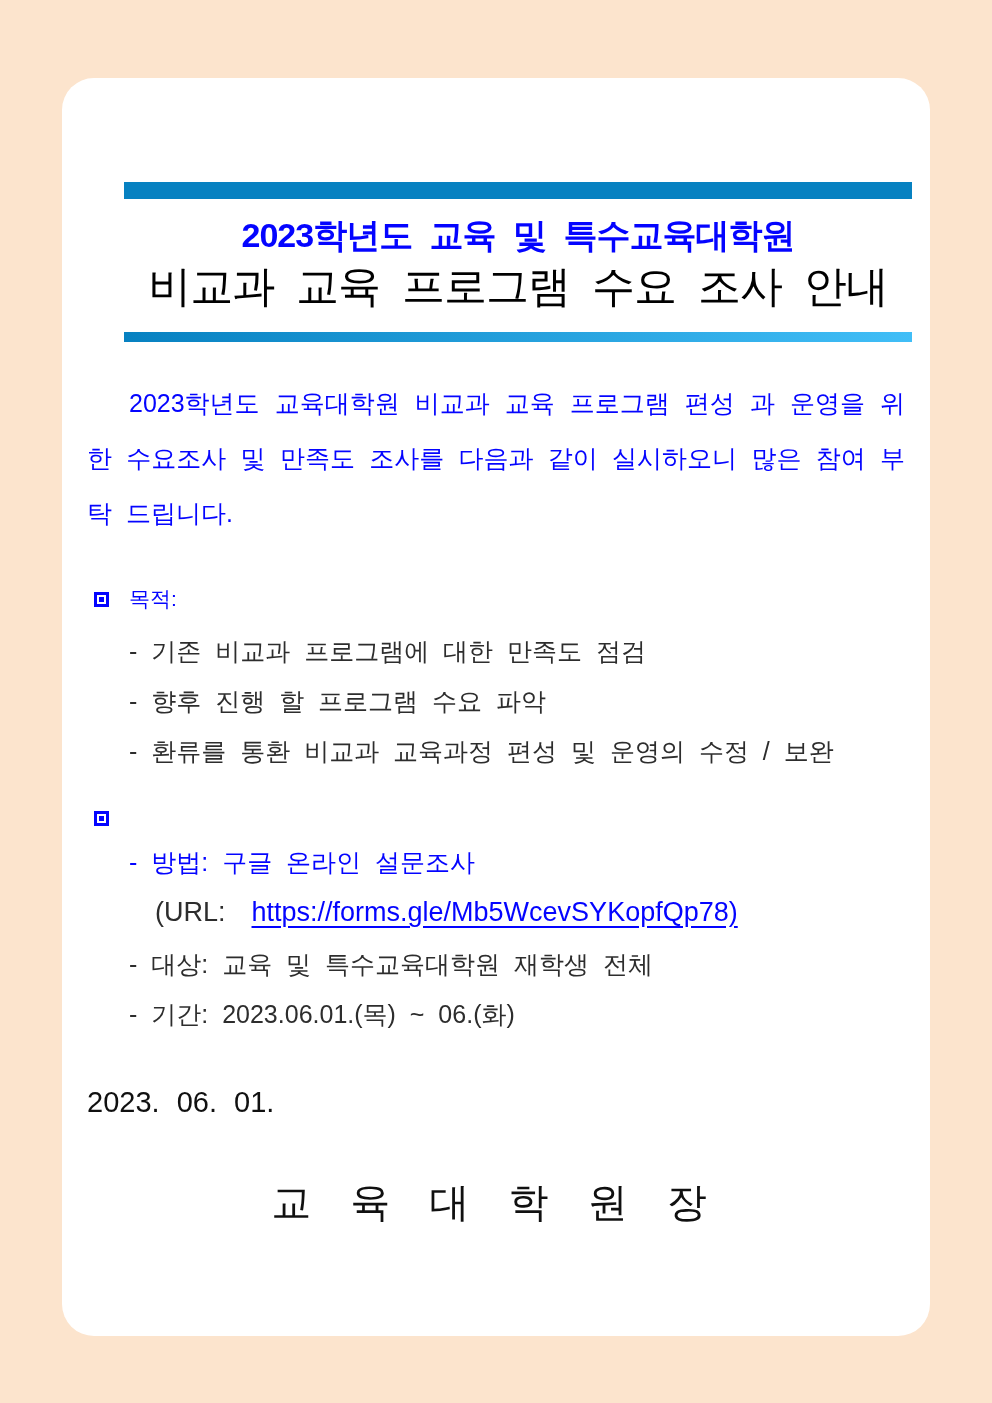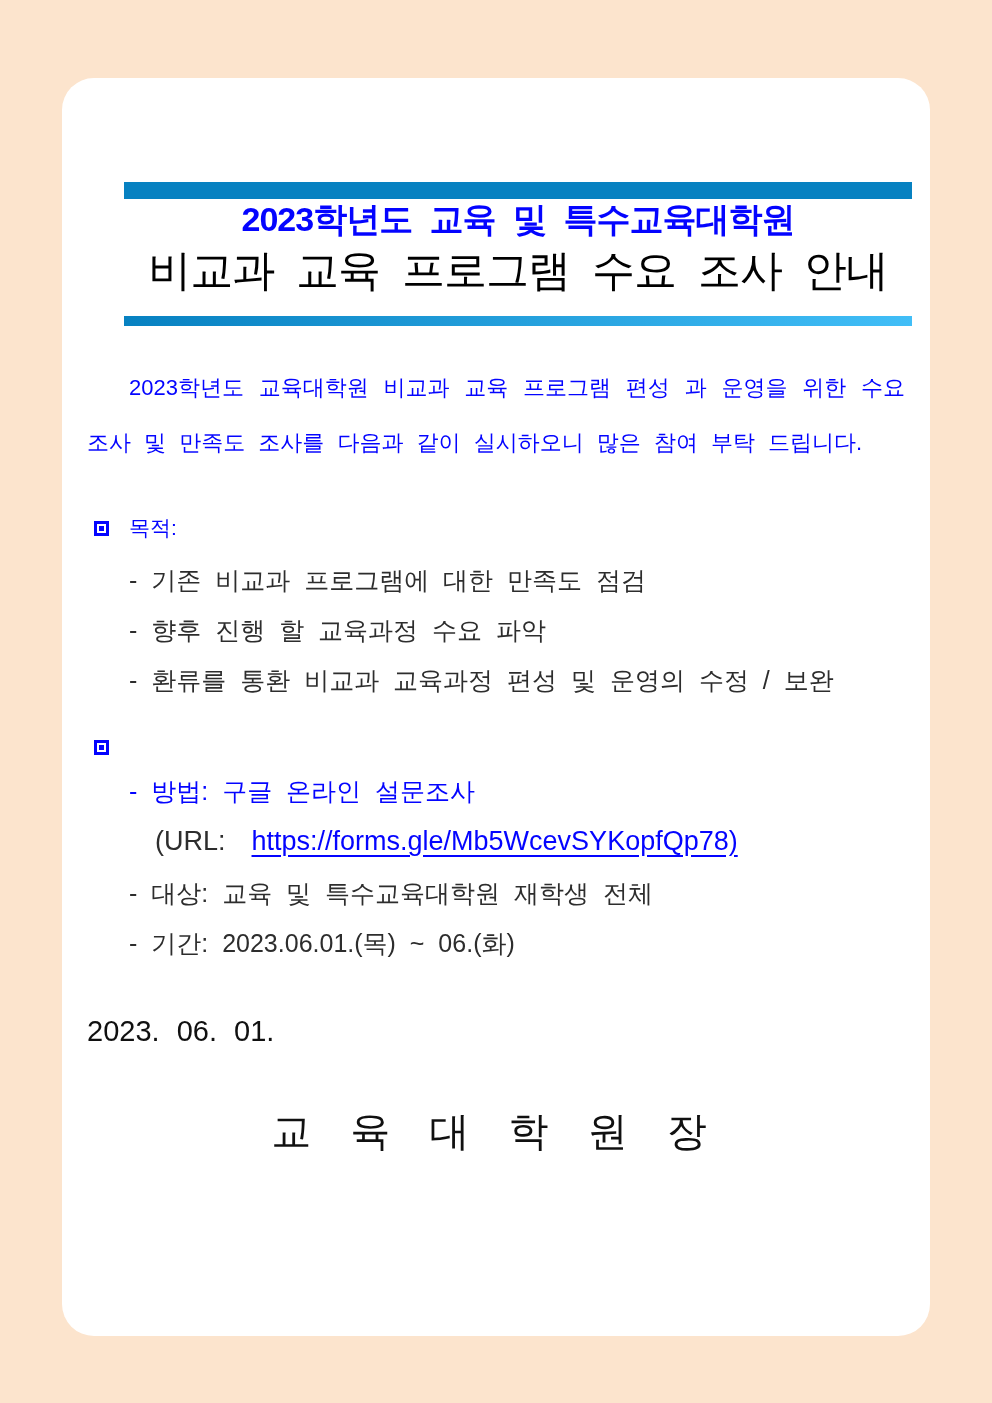--- a/index.html
+++ b/index.html
@@ -19,33 +19,33 @@
     font-family:"Liberation Sans","DejaVu Sans",sans-serif;
   }
   .card{
     position:absolute;left:62px;top:78px;width:868px;height:1258px;
     background:var(--card);border-radius:32px;
   }
   .title-block{margin:104px 18px 0 62px;}
   .bar-top{height:17px;background:var(--bar);}
   .bar-bottom{height:10px;background:linear-gradient(90deg,var(--bar),var(--barlight));}
   .title1{
-    text-align:center;
+    margin-top:16px;text-align:center;
     font-size:34px;font-weight:700;color:var(--blue);
     letter-spacing:-1px;word-spacing:9px;line-height:40px;
   }
   .title2{
     margin-top:5px;margin-bottom:20px;text-align:center;
     font-size:43px;font-weight:400;color:#000;
     letter-spacing:-1px;word-spacing:11px;line-height:52px;
   }
   .content{padding:0 25px;}
   .intro{
     margin-top:34px;
-    font-size:22px;line-height:55px;color:var(--blue);
+    font-size:25px;line-height:55px;color:var(--blue);
     text-align:justify;text-indent:42px;word-spacing:7px;
   }
   .section-heading{
     display:flex;align-items:center;
     font-size:21px;color:var(--blue);line-height:32px;word-spacing:7px;
   }
   .purpose-heading{margin-top:42px;}
   .method-heading{margin-top:46px;}
   .square-bullet{
     flex:0 0 auto;width:15px;height:15px;
@@ -91,21 +91,21 @@
 
   <div class="content">
 
     <p class="intro">2023학년도 교육대학원 비교과 교육 프로그램 편성 과 운영을 위한 수요조사 및 만족도 조사를 다음과 같이 실시하오니 많은 참여 부탁 드립니다.</p>
 
     <div class="section-heading purpose-heading">
       <span class="square-bullet"></span>
       <span>목적:</span>
     </div>
     <div class="item first">- 기존 비교과 프로그램에 대한 만족도 점검</div>
-    <div class="item">- 향후 진행 할 교육과정 수요 파악</div>
+    <div class="item">- 향후 진행 할 프로그램 수요 파악</div>
     <div class="item">- 환류를 통환 비교과 교육과정 편성 및 운영의 수정 / 보완</div>
 
     <div class="section-heading method-heading">
       <span class="square-bullet"></span>
     </div>
     <div class="item first blue">- 방법: 구글 온라인 설문조사</div>
     <div class="url-line">
       <span class="url-label">(URL:</span><span class="url-link">https://forms.gle/Mb5WcevSYKopfQp78)</span>
     </div>
     <div class="item">- 대상: 교육 및 특수교육대학원 재학생 전체</div>

